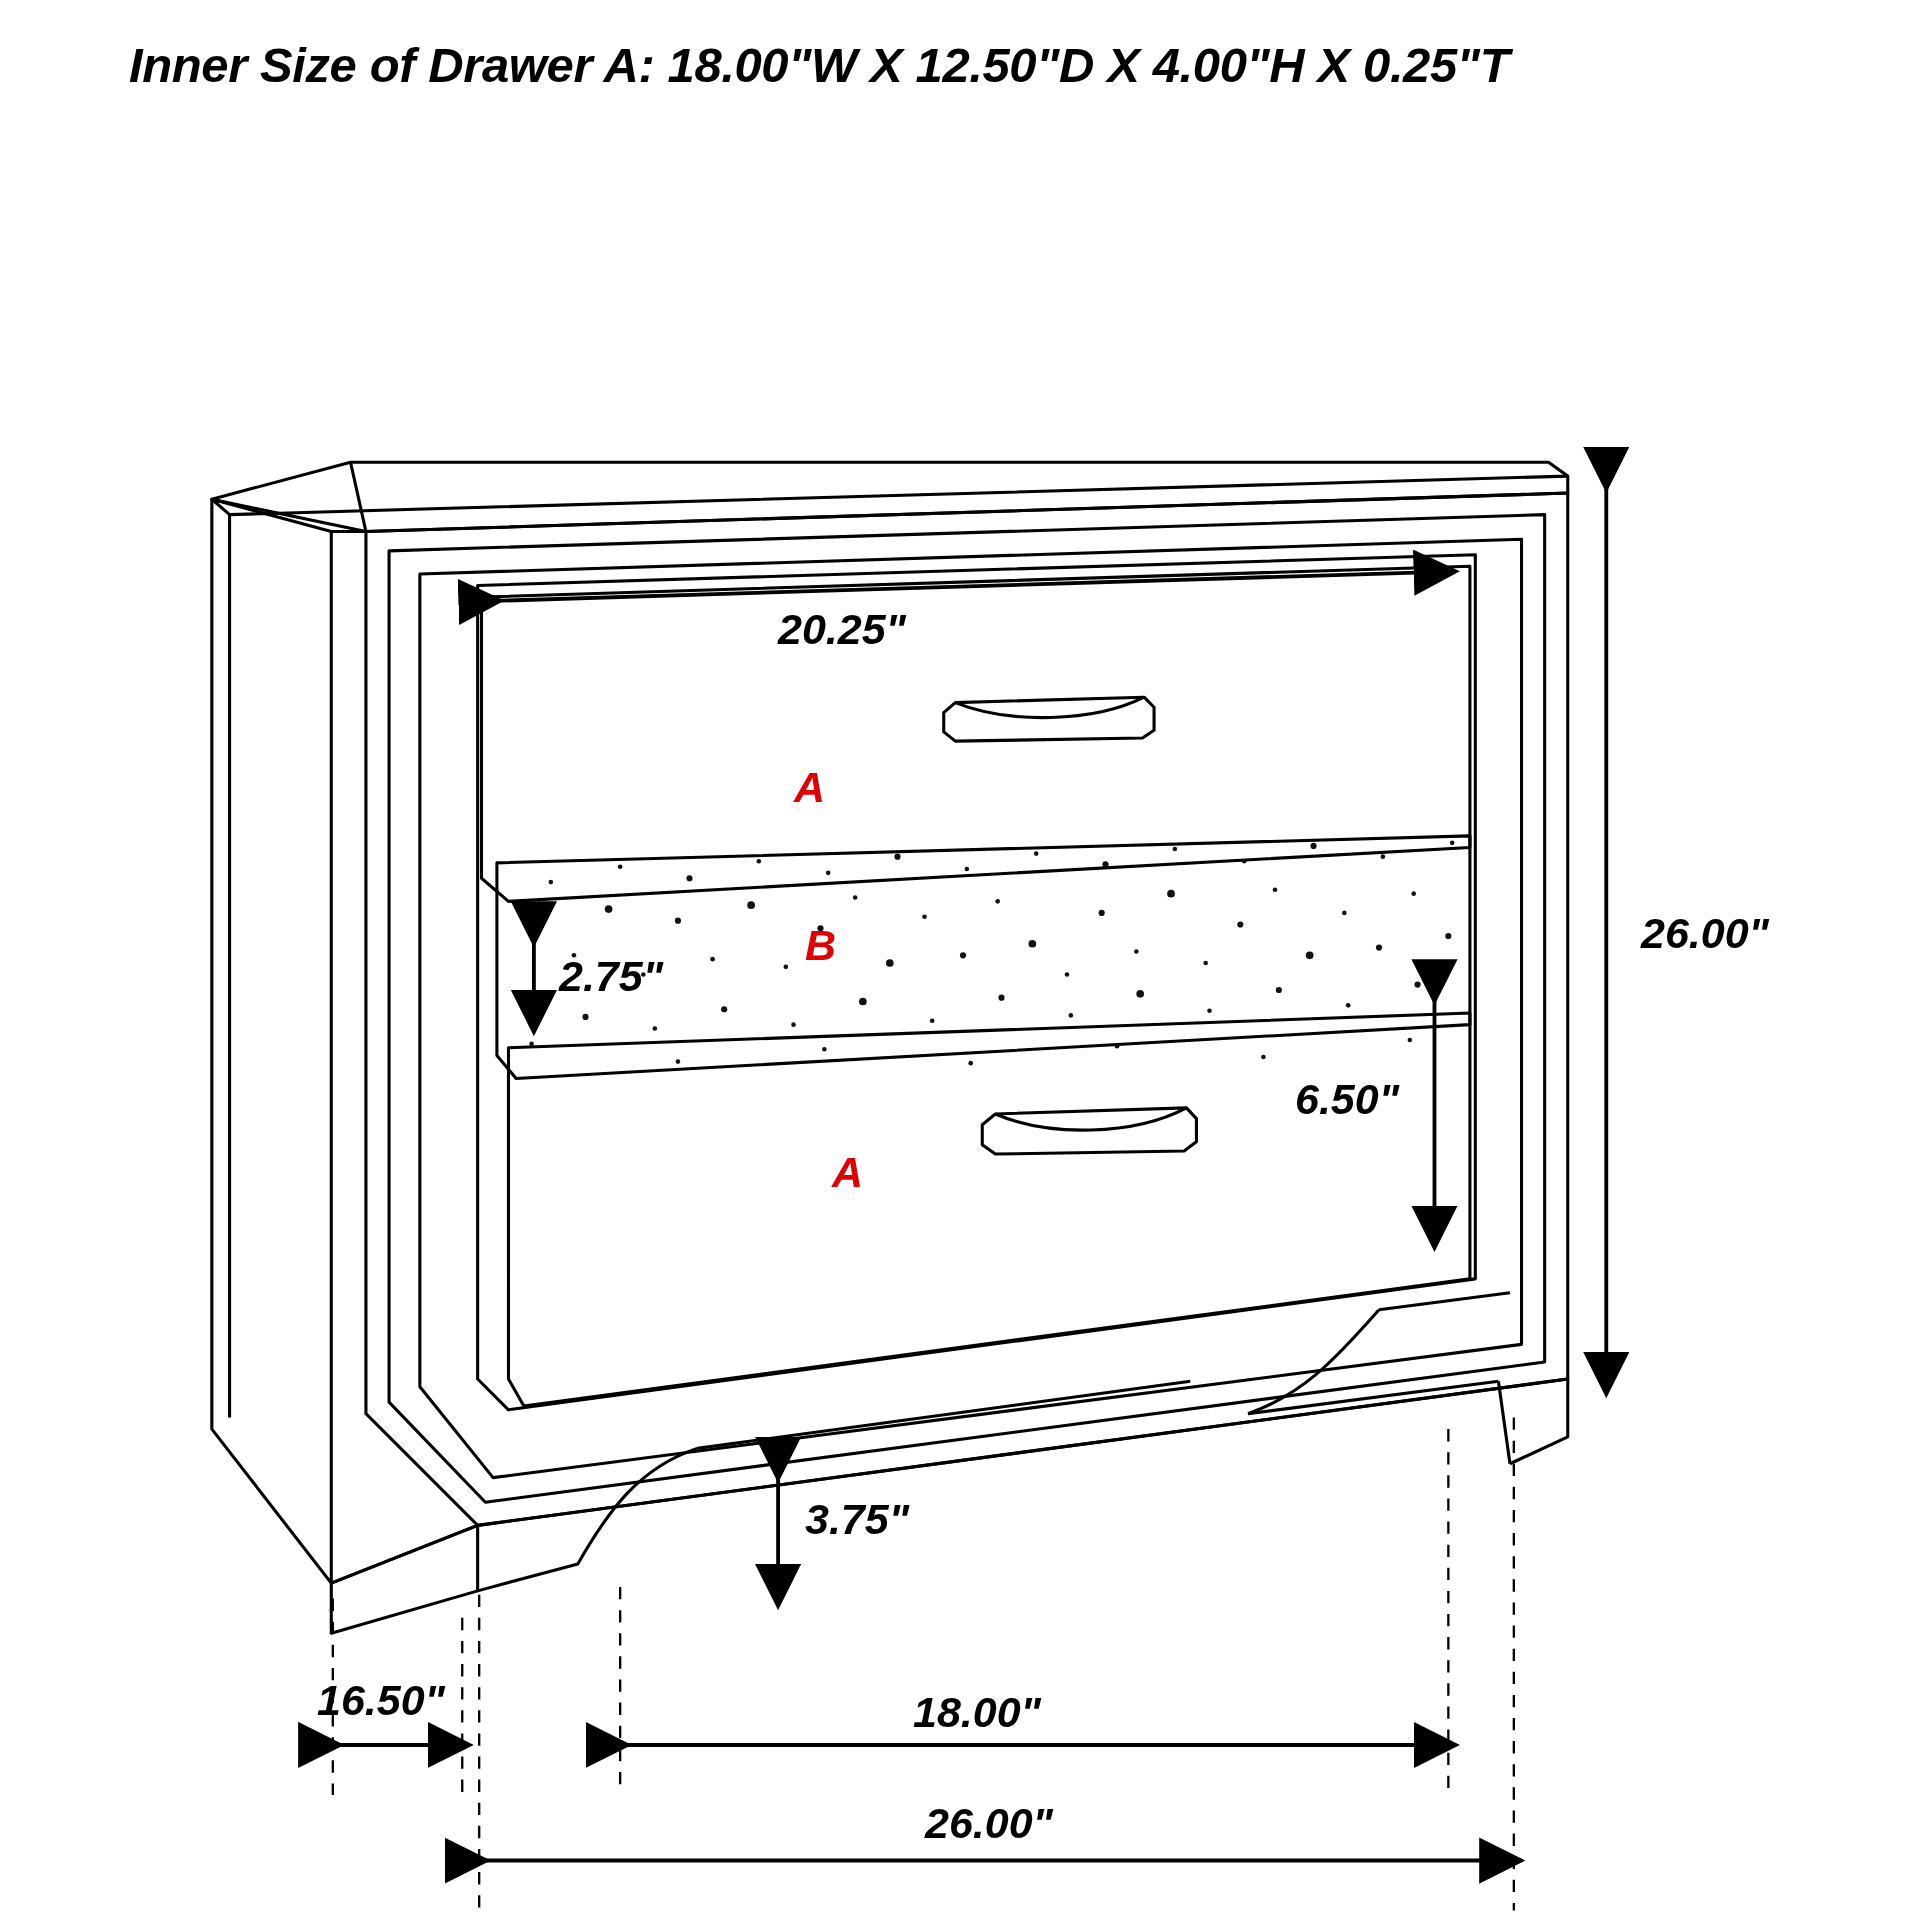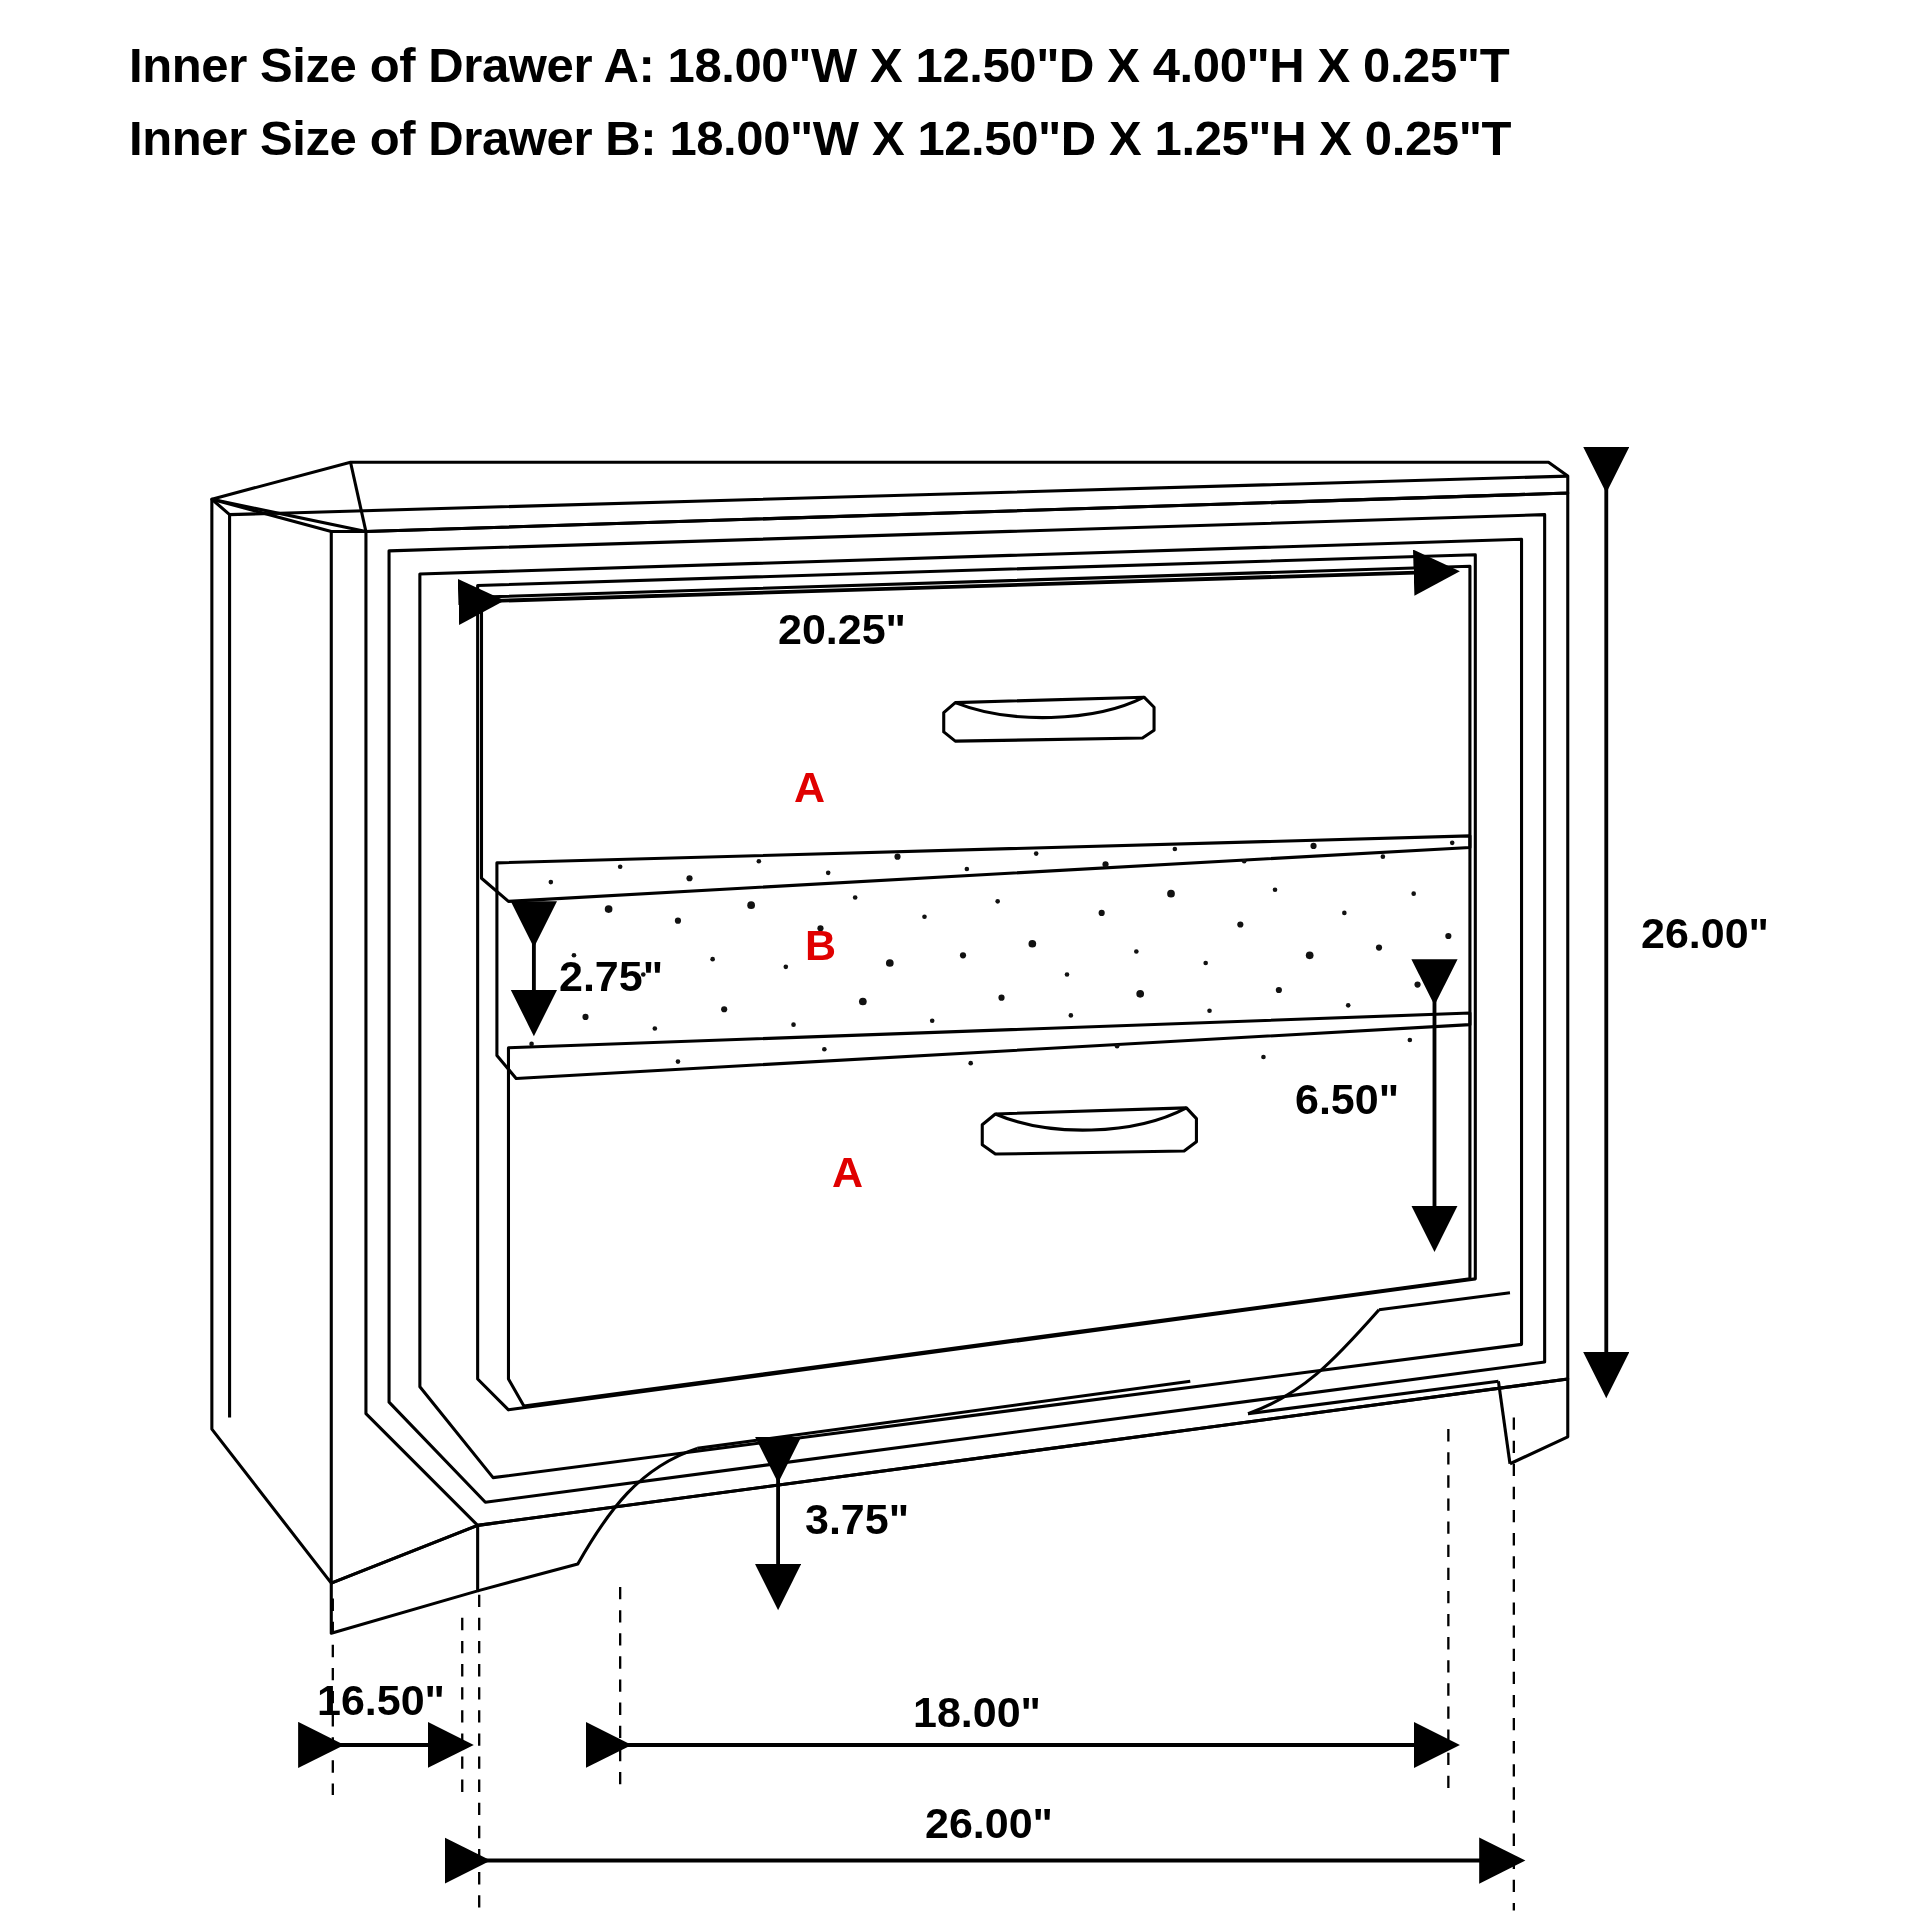--- a/index.html
+++ b/index.html
@@ -12,20 +12,21 @@
     height: 1926px;
     font-family: "Liberation Sans", sans-serif;
     position: relative;
     overflow: hidden;
   }
   #sheet {
     position: absolute;
     left: 0; top: 0;
     width: 1926px;
     height: 1556px;
+    font-style: italic;
   }
   .hdr {
     position: absolute;
     left: 129px;
     font-weight: bold;
     font-size: 49px;
     letter-spacing: -0.4px;
     color: #000;
     white-space: nowrap;
   }
@@ -47,21 +48,20 @@
     white-space: nowrap;
   }
   svg { position: absolute; left: 0; top: 0; }
 </style>
 </head>
 <body>
 
 <div id="sheet">
 
   <div class="hdr" id="hdr1">Inner Size of Drawer A: 18.00"W X 12.50"D X 4.00"H X 0.25"T</div>
-  <div class="hdr" id="hdr2">Inner Size of Drawer B: 18.00"W X 12.50"D X 1.25"H X 0.25"T</div>
 
   <svg width="1926" height="1926" viewBox="0 0 2500 2500">
     <defs>
       <marker id="ah" markerWidth="18" markerHeight="18" refX="9" refY="6" orient="auto" markerUnits="strokeWidth">
         <path d="M0,0 L12,6 L0,12 z" fill="#000"></path>
       </marker>
     </defs>
 
     <g fill="none" stroke="#000" stroke-width="4" stroke-linejoin="round">
 

